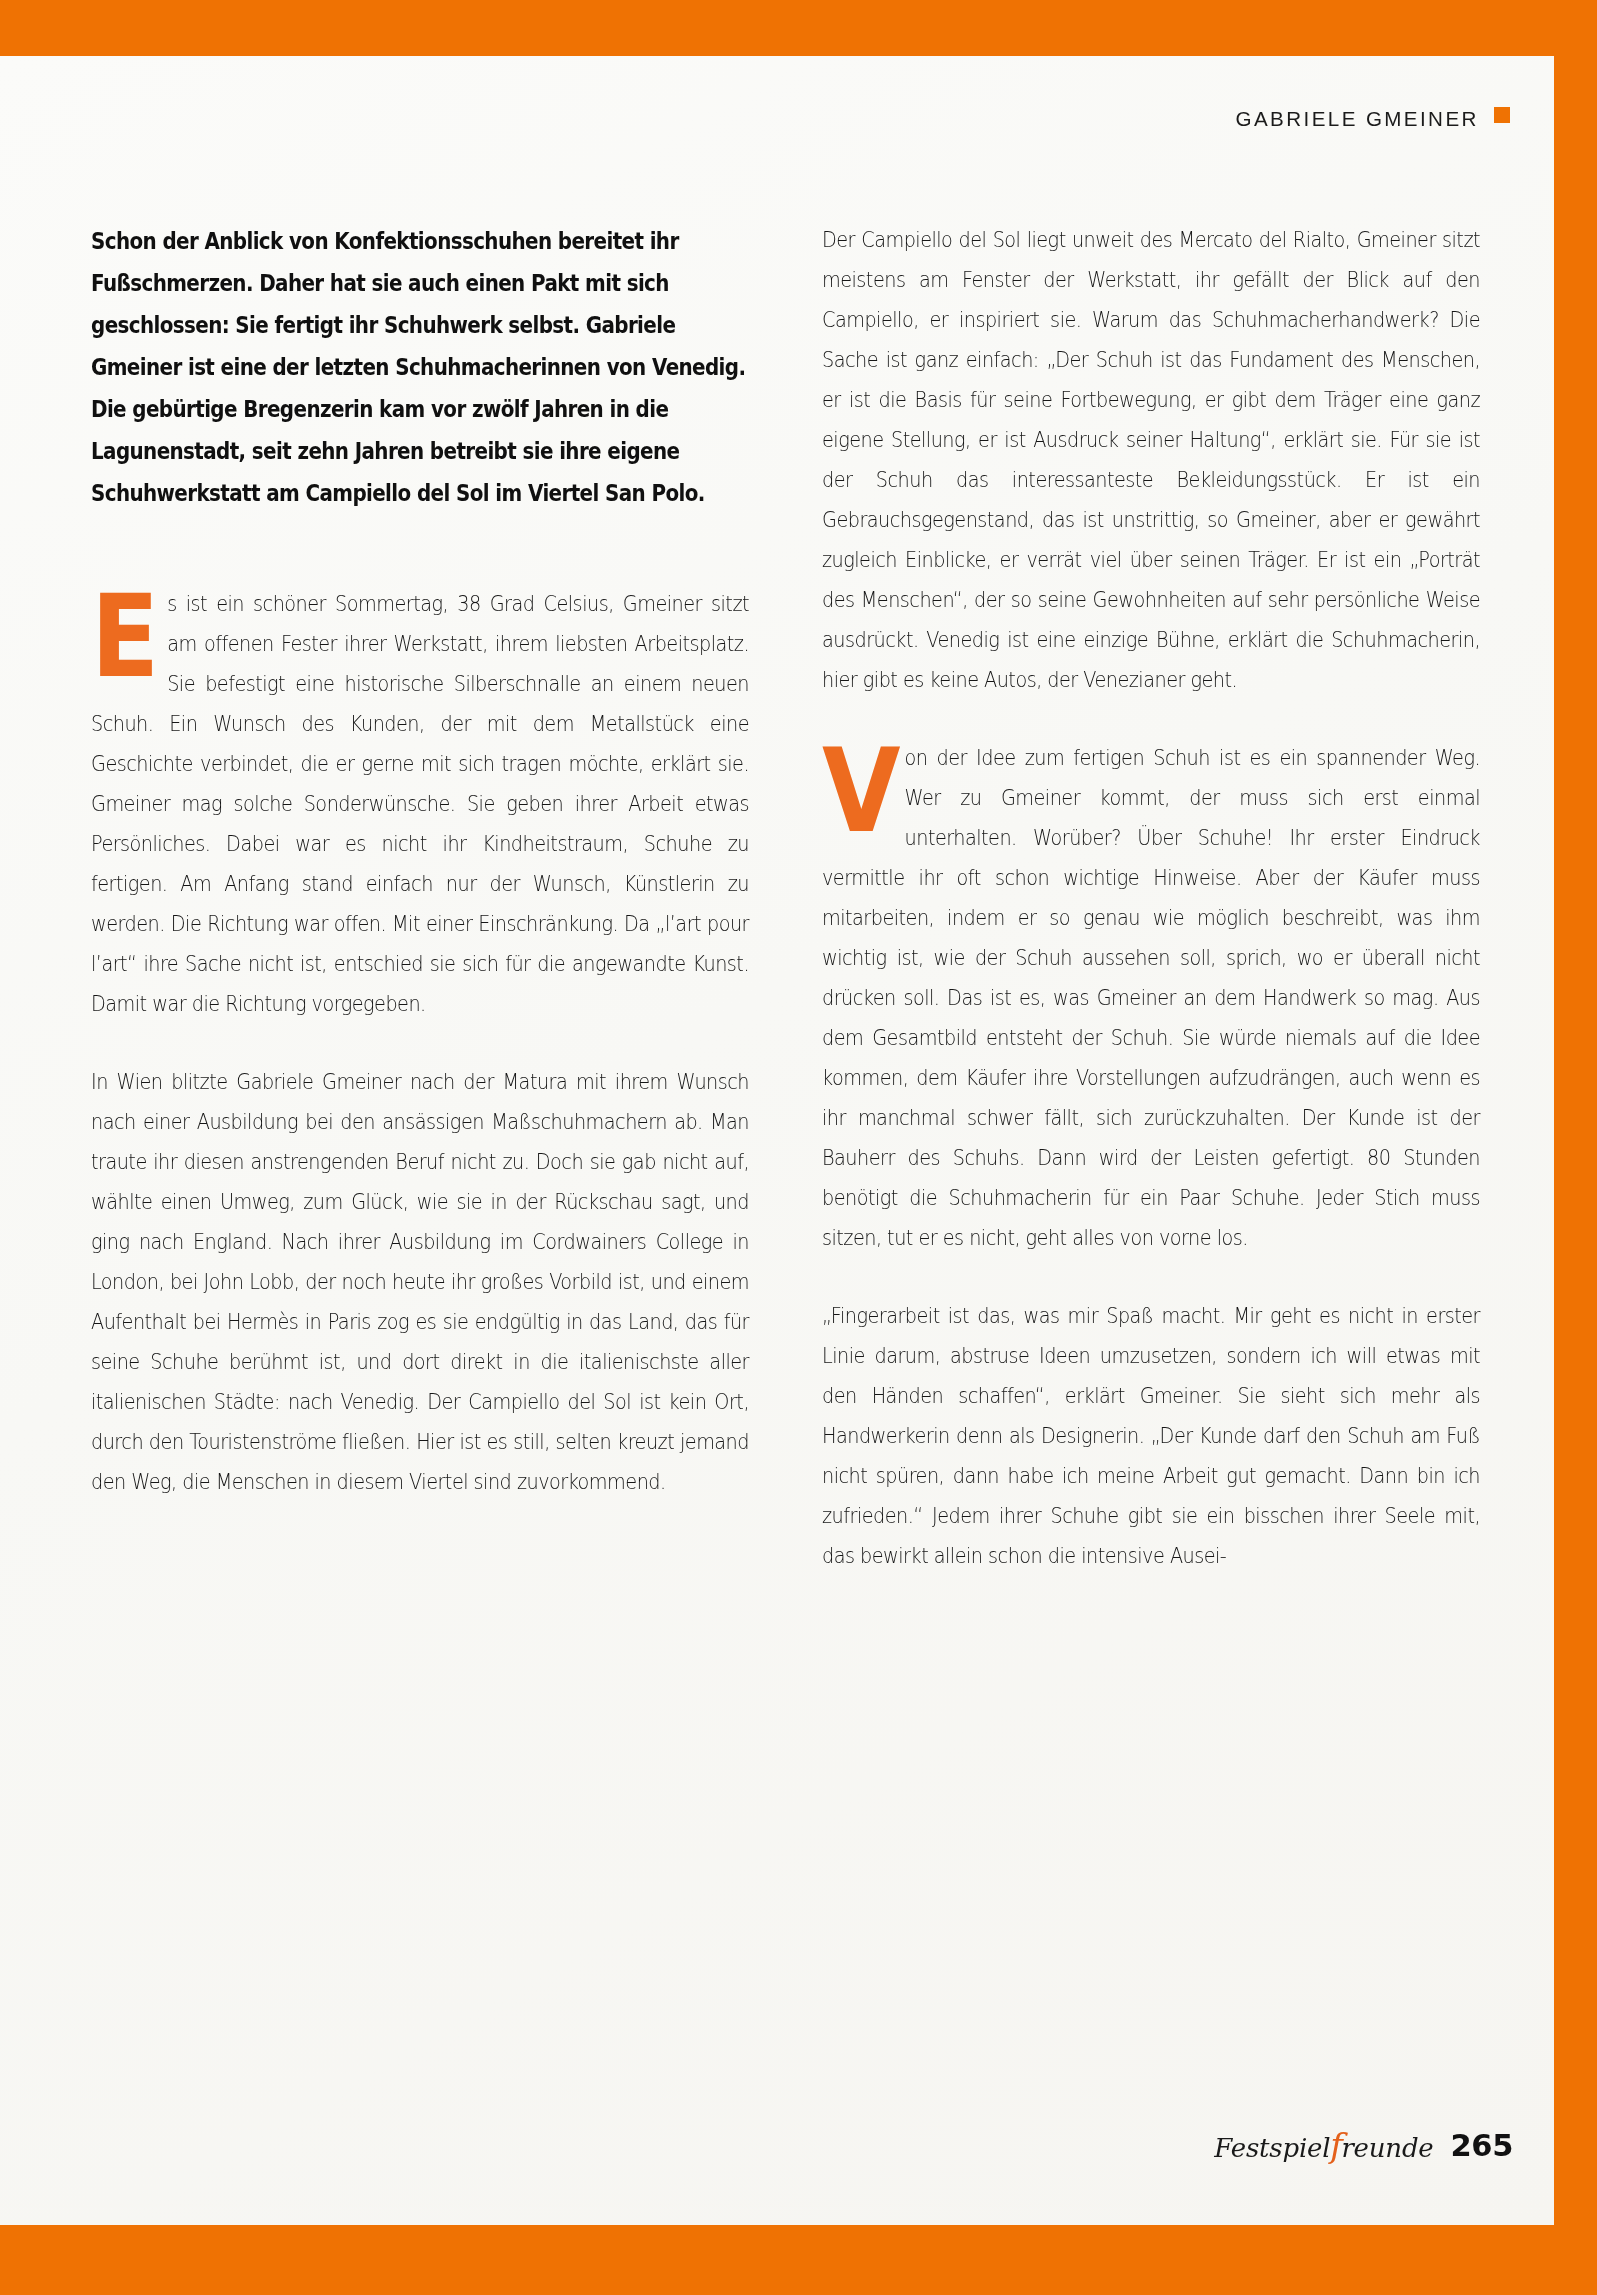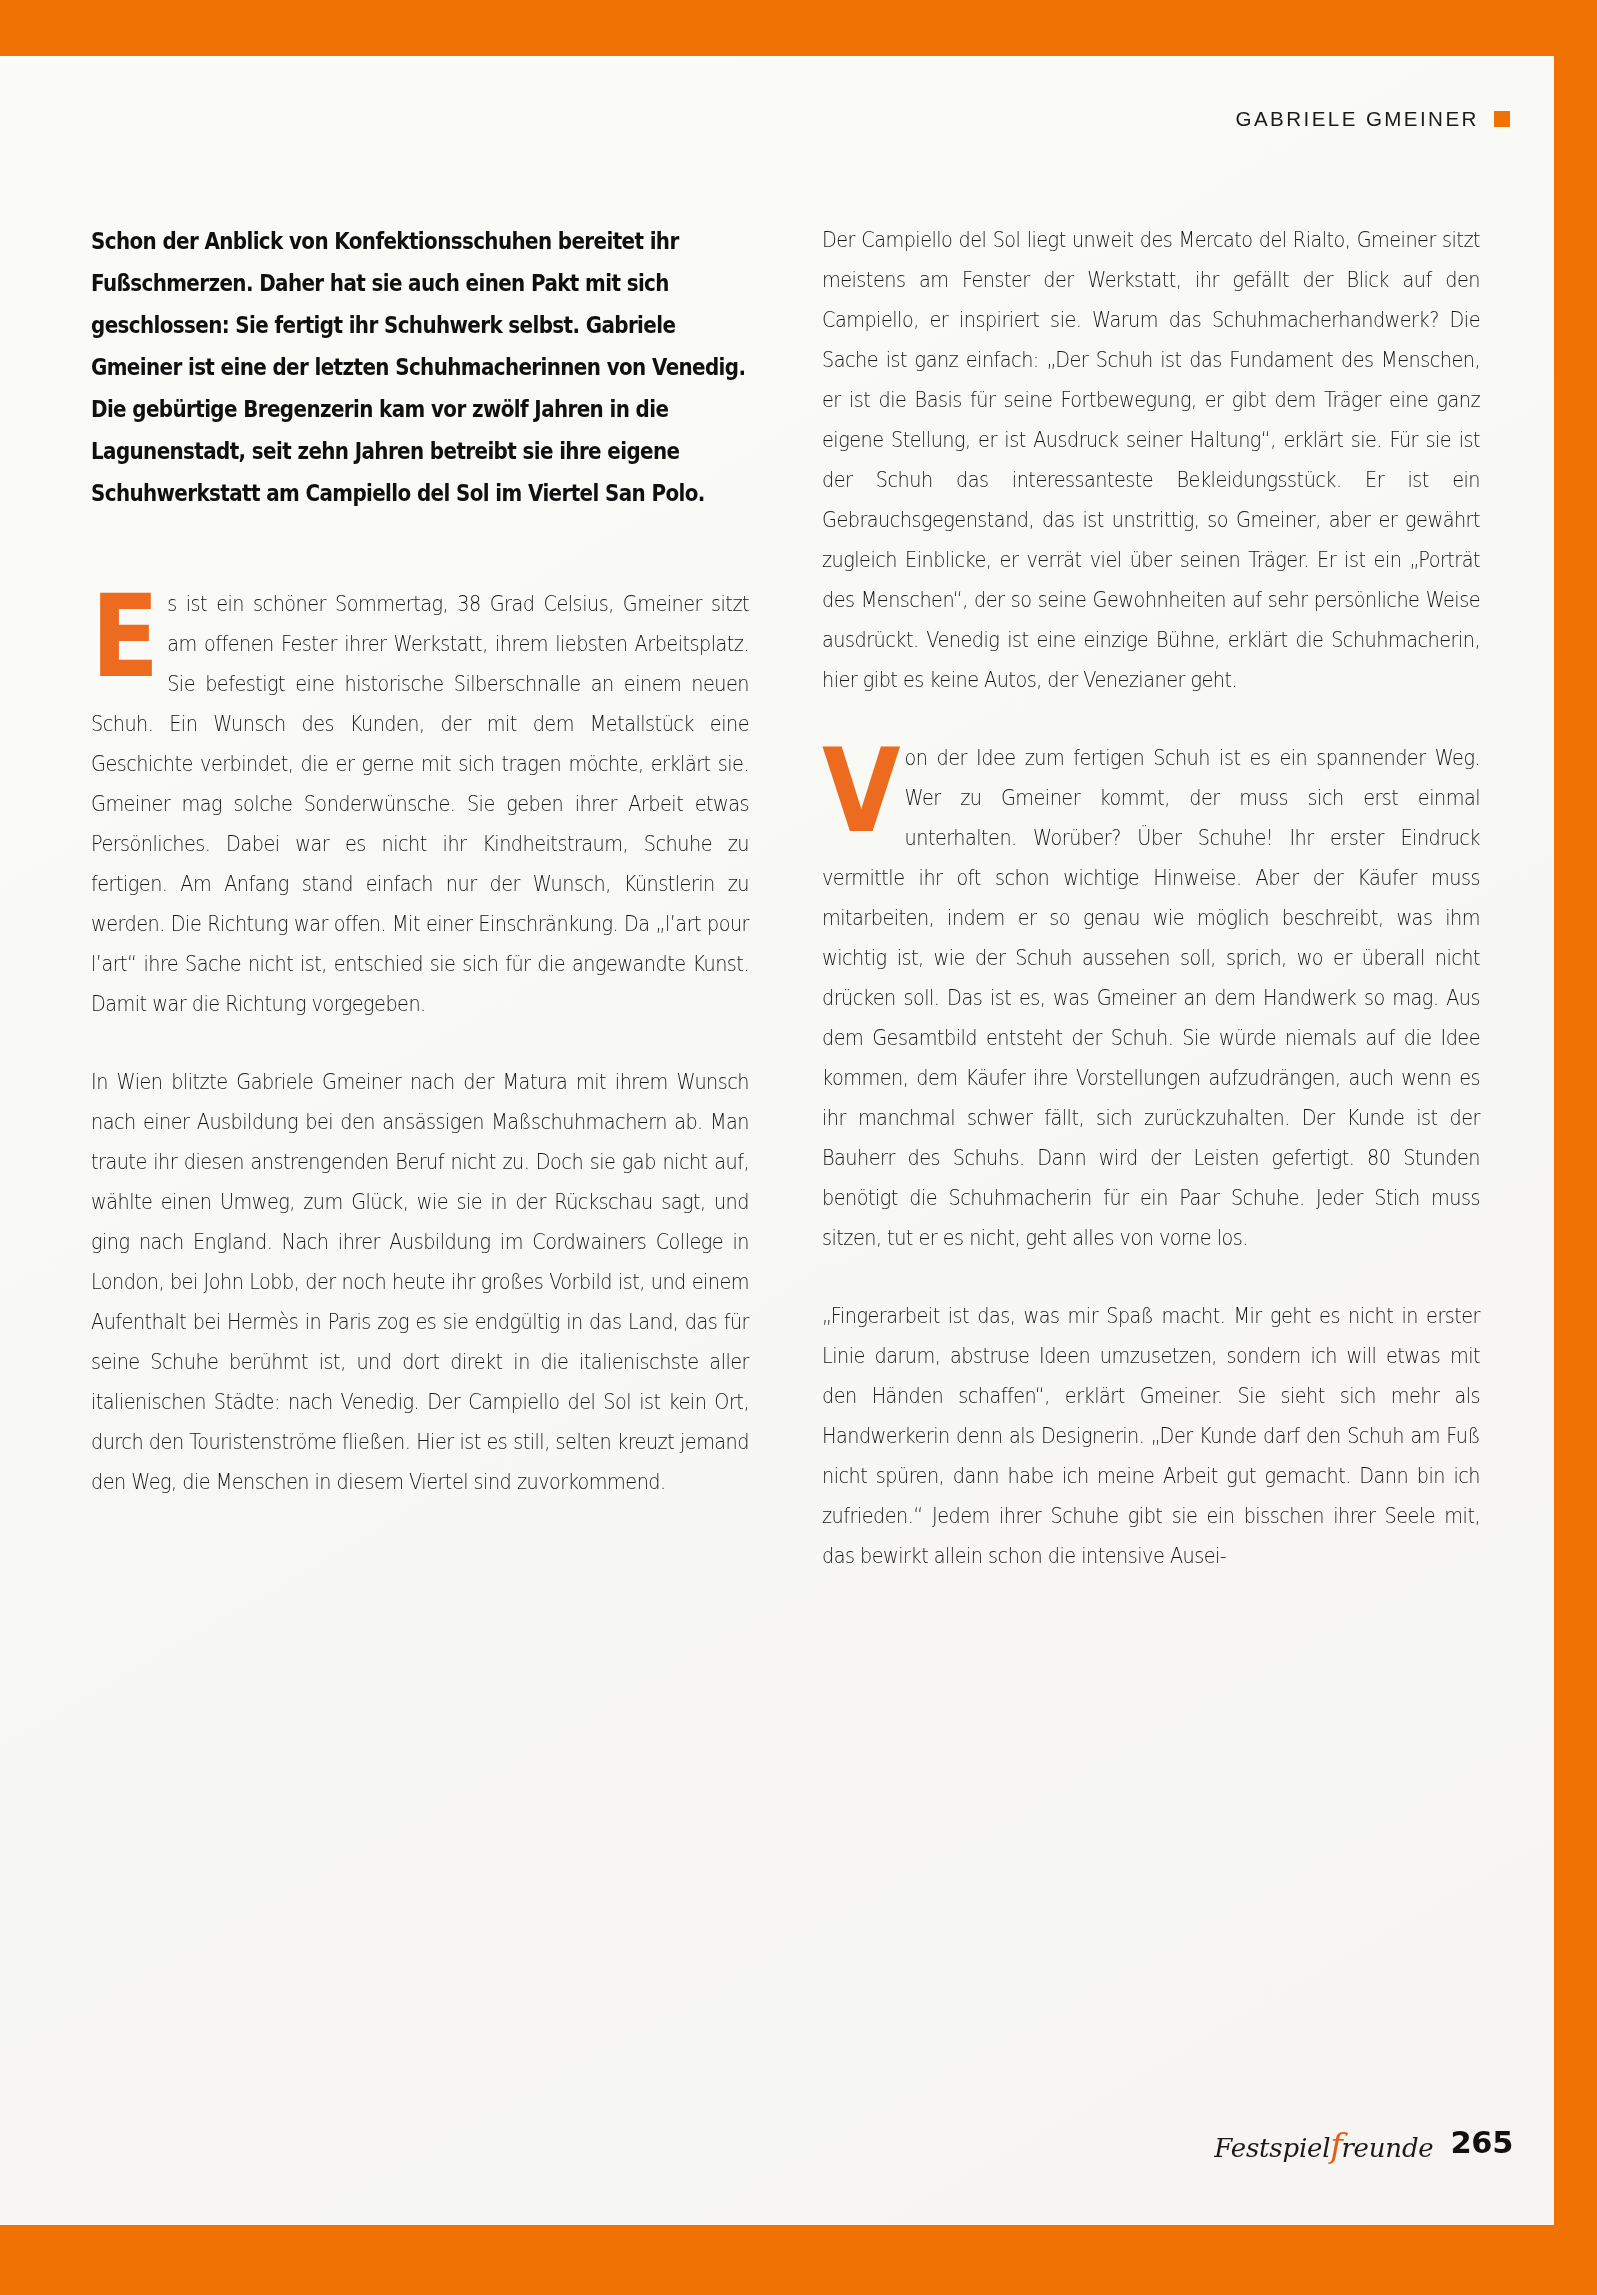--- a/index.html
+++ b/index.html
@@ -35,21 +35,21 @@
     height: 2170px;
     background: linear-gradient(150deg, #fbfbf9 0%, #f8f8f5 45%, #f6f5f1 100%);
   }
 
   
   .page-header {
     position: absolute;
     right: 88px;
     top: 107px;
     display: flex;
-    align-items: center;
+    align-items: flex-start;
     gap: 15.2px;
   }
   .page-header .kicker {
     font-size: 20.6px;
     letter-spacing: 2.4px;
     color: #1b1b1b;
     font-weight: 400;
     white-space: nowrap;
   }
   .header-square {
@@ -120,21 +120,21 @@
     font-size: 116px;
     margin-right: 6.1px;
   }
 
   
   .page-footer {
     position: absolute;
     right: 85px;
     bottom: 130px;
     display: flex;
-    align-items: flex-start;
+    align-items: center;
     gap: 17px;
   }
   .magazine-logo {
     font-family: "DejaVu Serif", serif;
     font-style: italic;
     font-size: 26px;
     color: #1a1a1a;
     letter-spacing: -0.2px;
     white-space: nowrap;
   }

